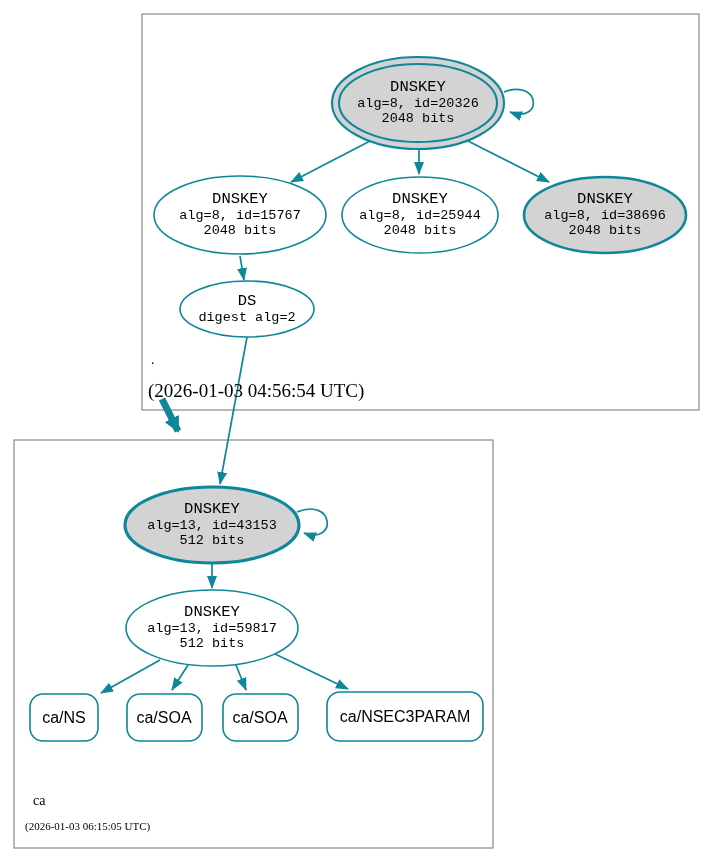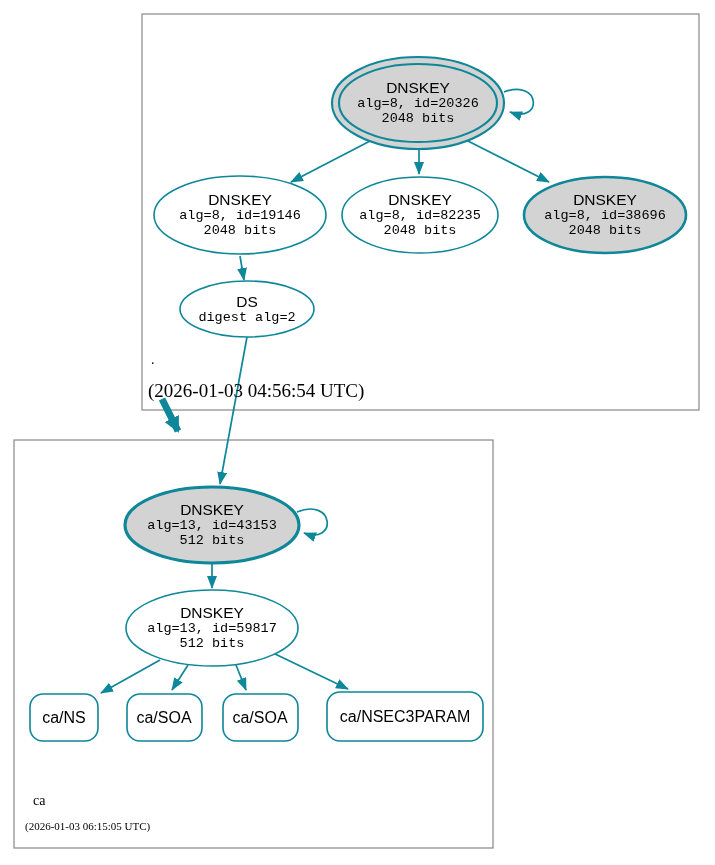--- a/index.html
+++ b/index.html
@@ -20,21 +20,21 @@
   .bw25 { stroke-width:2.6; }
   .bw3  { stroke-width:3.2; }
   .ring { fill:none; stroke:var(--edge); stroke-width:2.1; }
 
   
   .node-label {
     position:absolute; transform:translate(-50%,-50%);
     text-align:center; white-space:nowrap; color:var(--text);
     line-height:1.12; pointer-events:none;
   }
-  .t1 { font-family:Liberation Sans, sans-serif; font-size:15.5px; }
+  .t1 { font-family:Liberation Mono, monospace; font-size:15.5px; }
   .t2 { font-family:Liberation Mono, monospace; font-size:13.5px; }
   .rr { font-family:"Liberation Sans", sans-serif; font-size:16px;text-align:center; }
   .cluster-label {
     position:absolute; color:var(--text); white-space:nowrap;
     font-family:"Liberation Serif", serif; font-size:14px; pointer-events:none;
   }
 </style>
 </head>
 <body>
 
@@ -82,26 +82,26 @@
     <rect x="327" y="692" width="156" height="49" rx="13" class="node-white" stroke-width="1.8"></rect>
   </svg>
 
   <div class="node-label" style="left:418px; top:103px">
     <div class="t1">DNSKEY</div>
     <div class="t2">alg=8, id=20326</div>
     <div class="t2">2048 bits</div>
   </div>
   <div class="node-label" style="left:240px; top:215px">
     <div class="t1">DNSKEY</div>
-    <div class="t2">alg=8, id=19146</div>
+    <div class="t2">alg=8, id=15767</div>
     <div class="t2">2048 bits</div>
   </div>
   <div class="node-label" style="left:420px; top:215px">
     <div class="t1">DNSKEY</div>
-    <div class="t2">alg=8, id=82235</div>
+    <div class="t2">alg=8, id=25944</div>
     <div class="t2">2048 bits</div>
   </div>
   <div class="node-label" style="left:605px; top:215px">
     <div class="t1">DNSKEY</div>
     <div class="t2">alg=8, id=38696</div>
     <div class="t2">2048 bits</div>
   </div>
   <div class="node-label" style="left:247px; top:309px">
     <div class="t1">DS</div>
     <div class="t2">digest alg=2</div>

